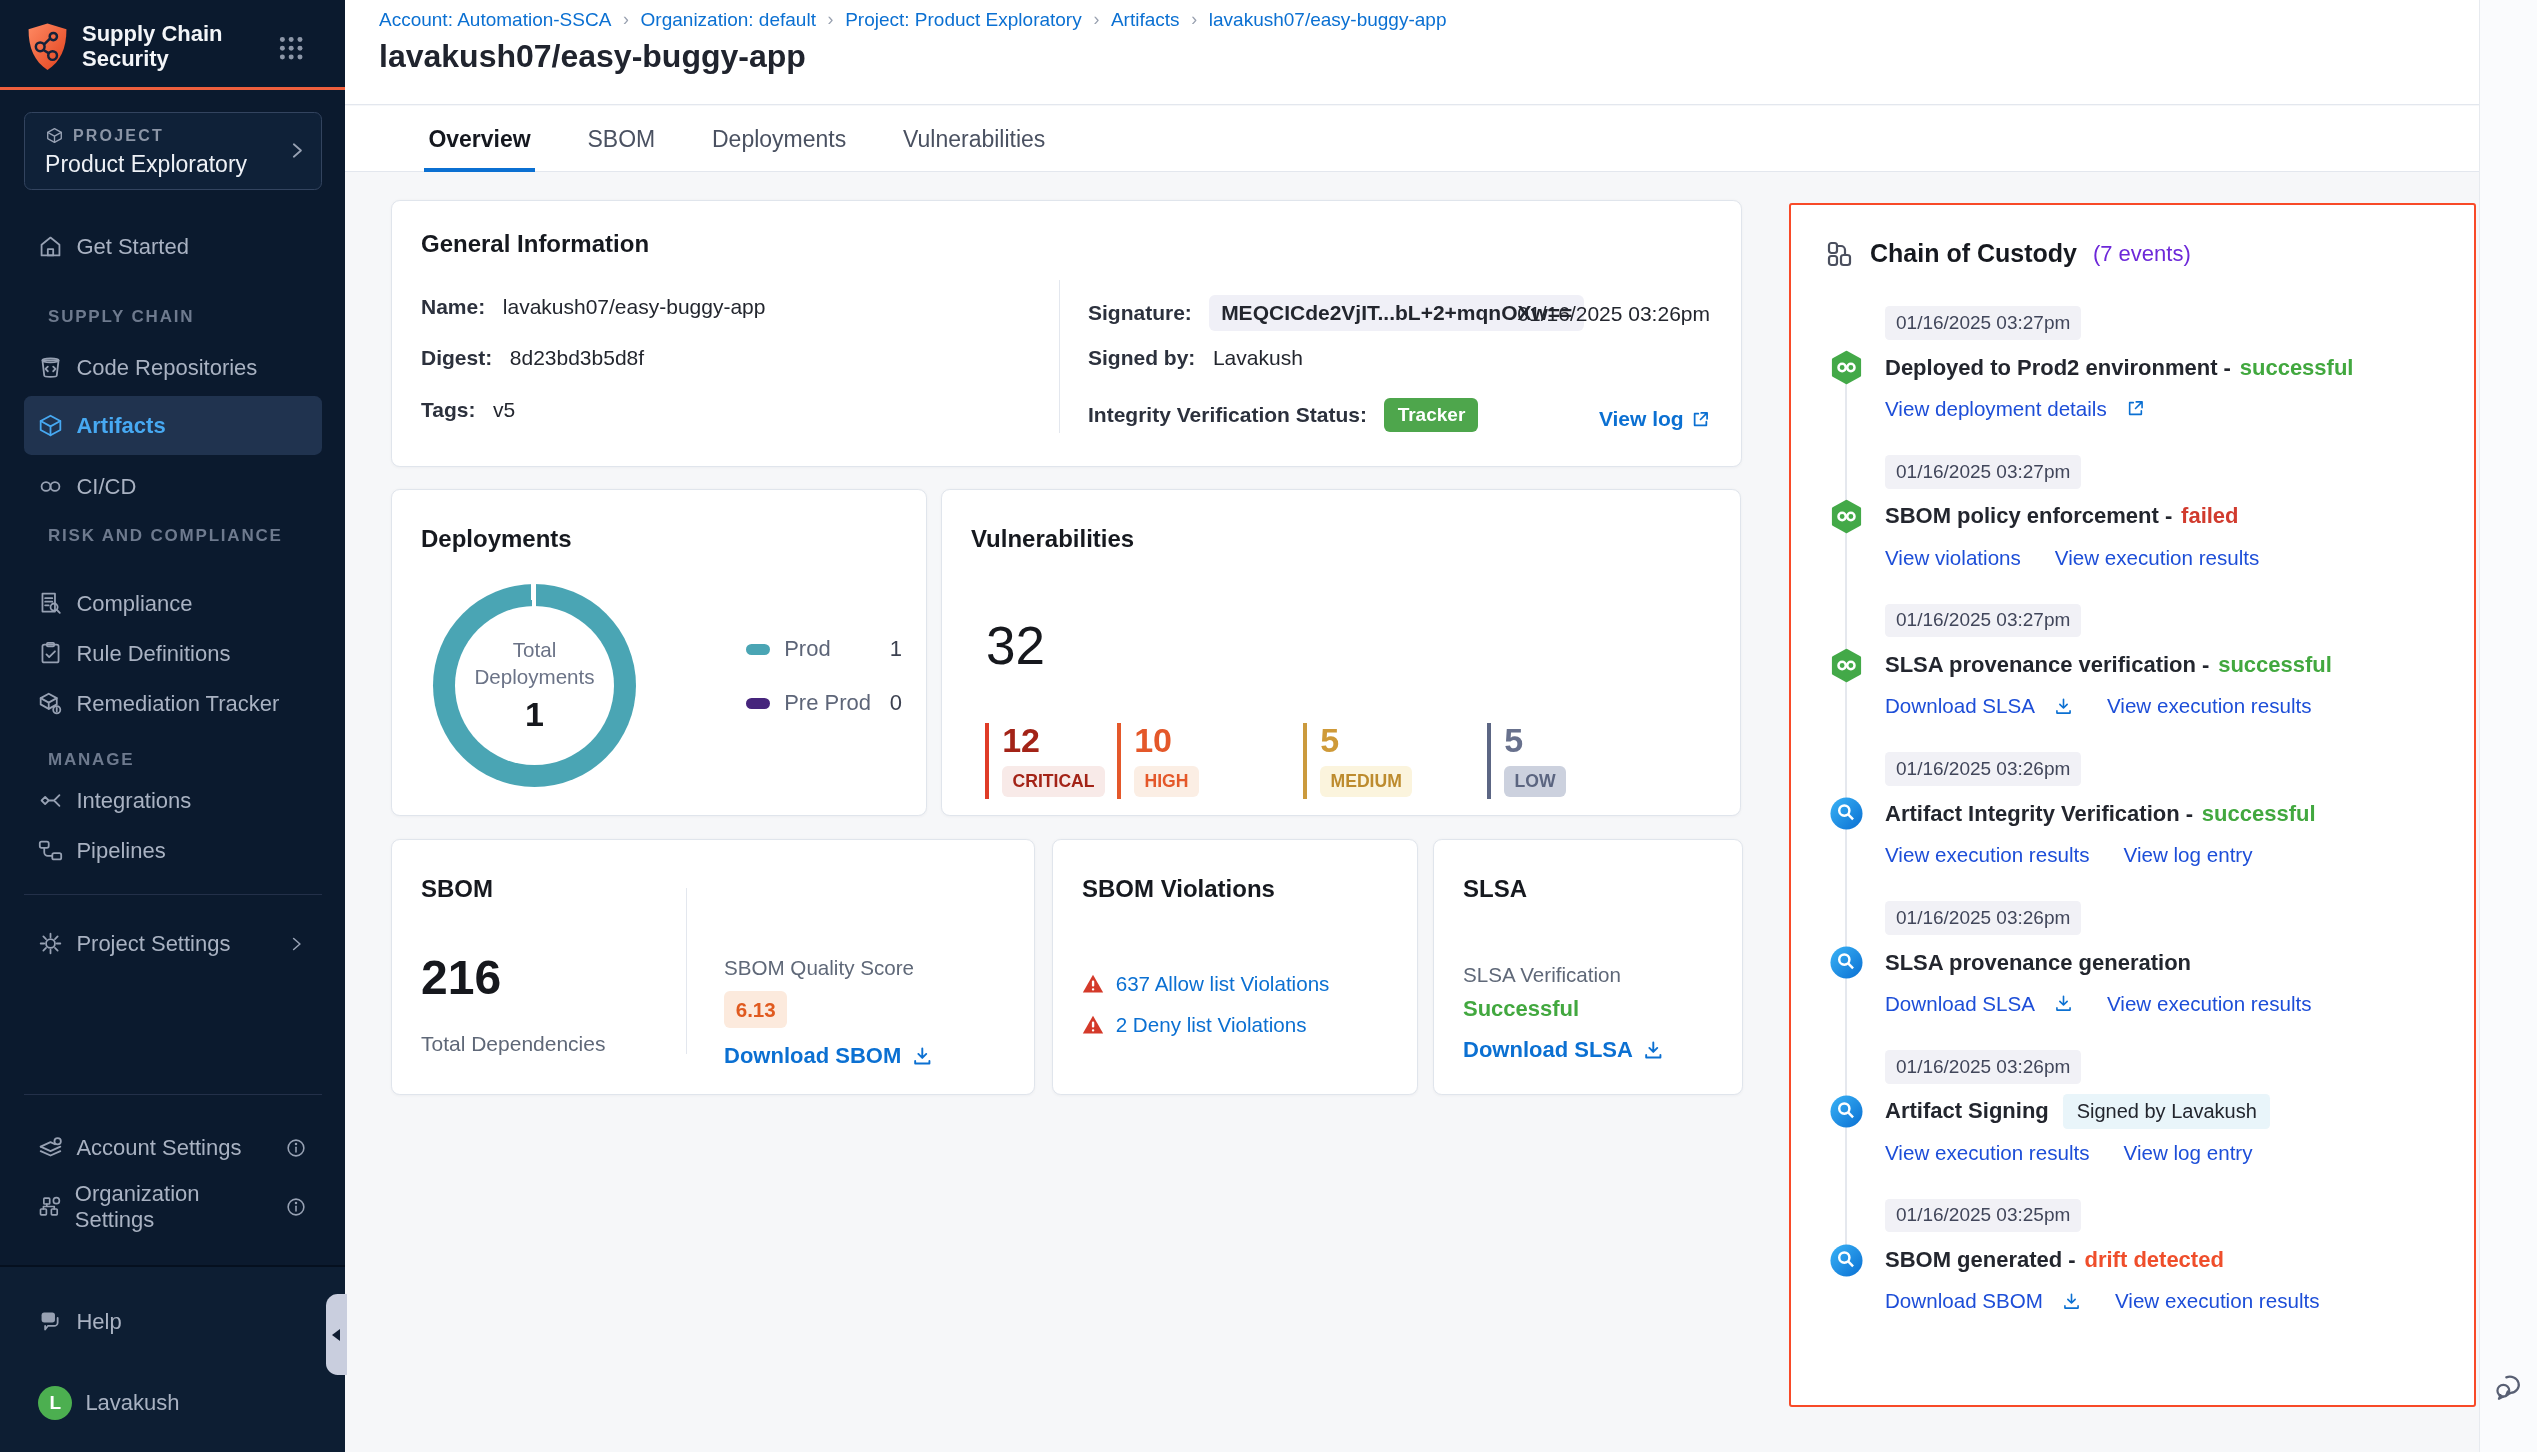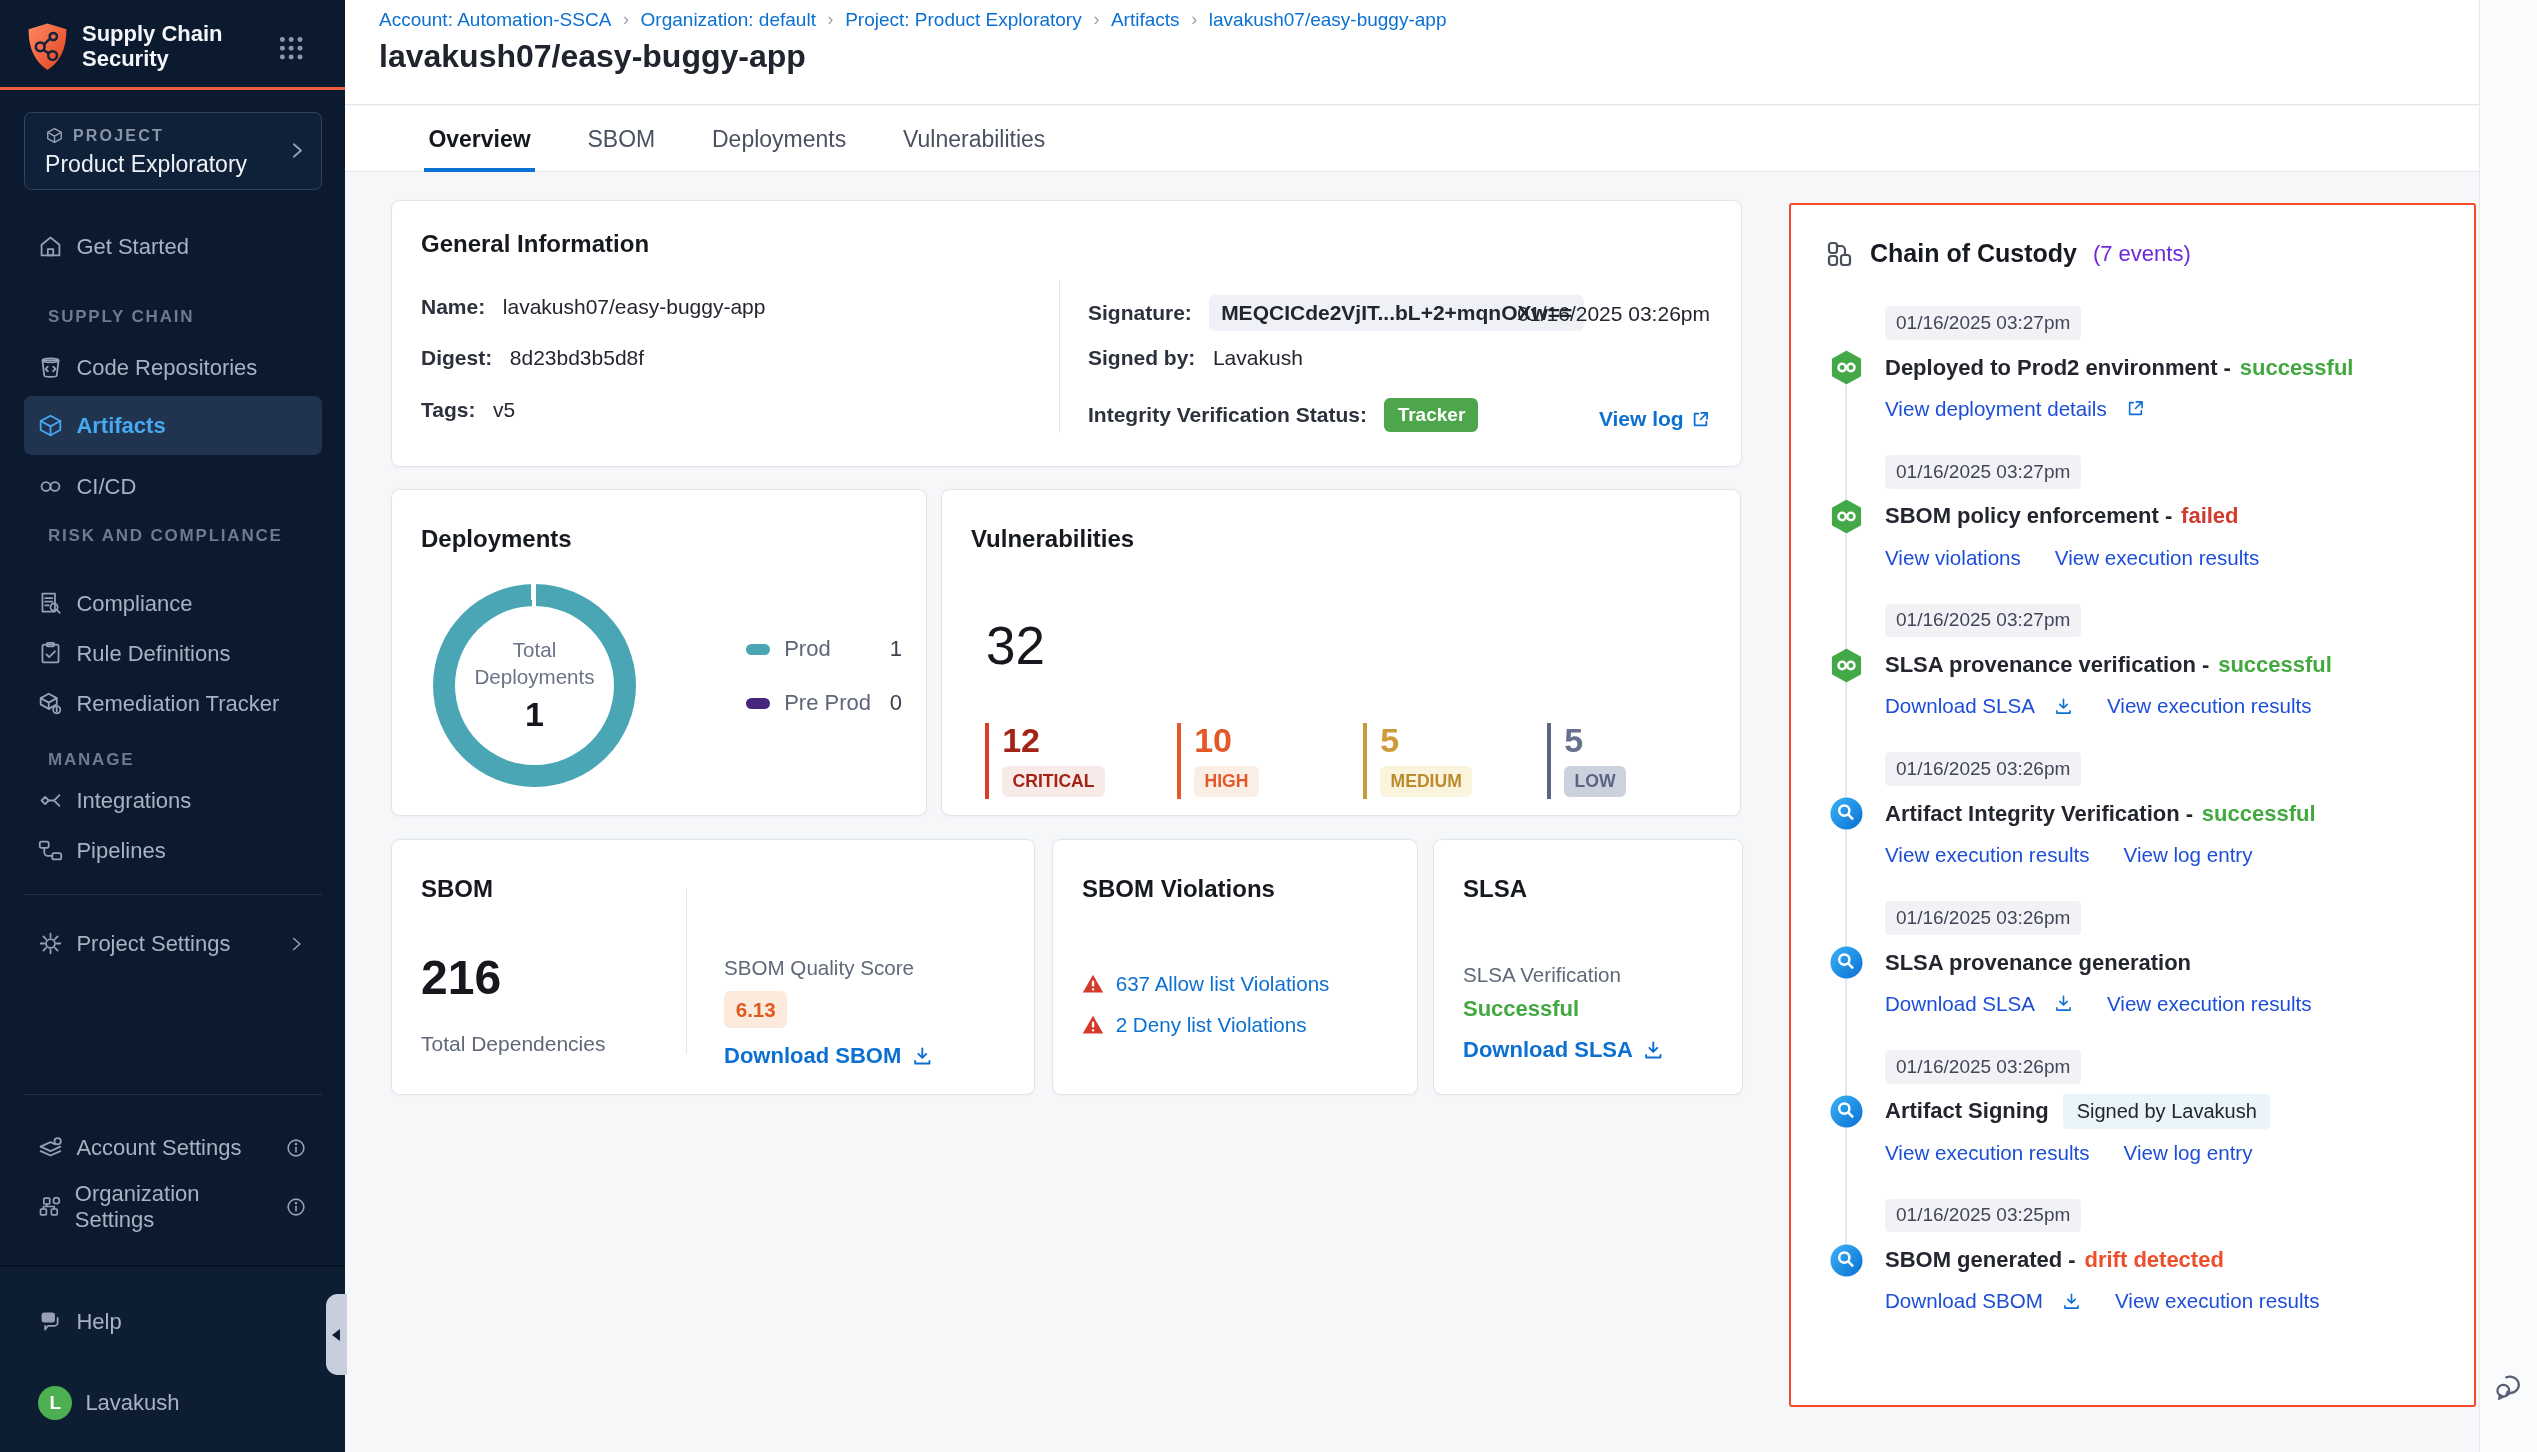--- a/index.html
+++ b/index.html
@@ -432,21 +432,21 @@
       <span class="leg-label" data-interactable="false">Pre Prod</span>
       <span class="leg-val" data-interactable="false">0</span>
     </div>
   </div>
 </div>
 
 <div class="card" id="vul" data-interactable="false">
   <div class="card-title" data-interactable="false">Vulnerabilities</div>
   <div class="vul-total" data-interactable="false">32</div>
   <div class="sev-strip" data-interactable="false">
-    <div class="sev" style="width:192px; border-color:#df3c28" data-interactable="false">
+    <div class="sev" style="width:132px; border-color:#df3c28" data-interactable="false">
       <div class="sev-num" style="color:#a32317" data-interactable="false">12</div>
       <span class="sev-badge" style="color:#a32317; background:#f8eae8" data-interactable="false">CRITICAL</span>
     </div>
     <div class="sev" style="width:186px; border-color:#e4582a" data-interactable="false">
       <div class="sev-num" style="color:#e4582a" data-interactable="false">10</div>
       <span class="sev-badge" style="color:#e4582a; background:#fbeee4" data-interactable="false">HIGH</span>
     </div>
     <div class="sev" style="width:184px; border-color:#cb9a3d" data-interactable="false">
       <div class="sev-num" style="color:#cf9a38" data-interactable="false">5</div>
       <span class="sev-badge" style="color:#bd8b2e; background:#fbf4dd" data-interactable="false">MEDIUM</span>

